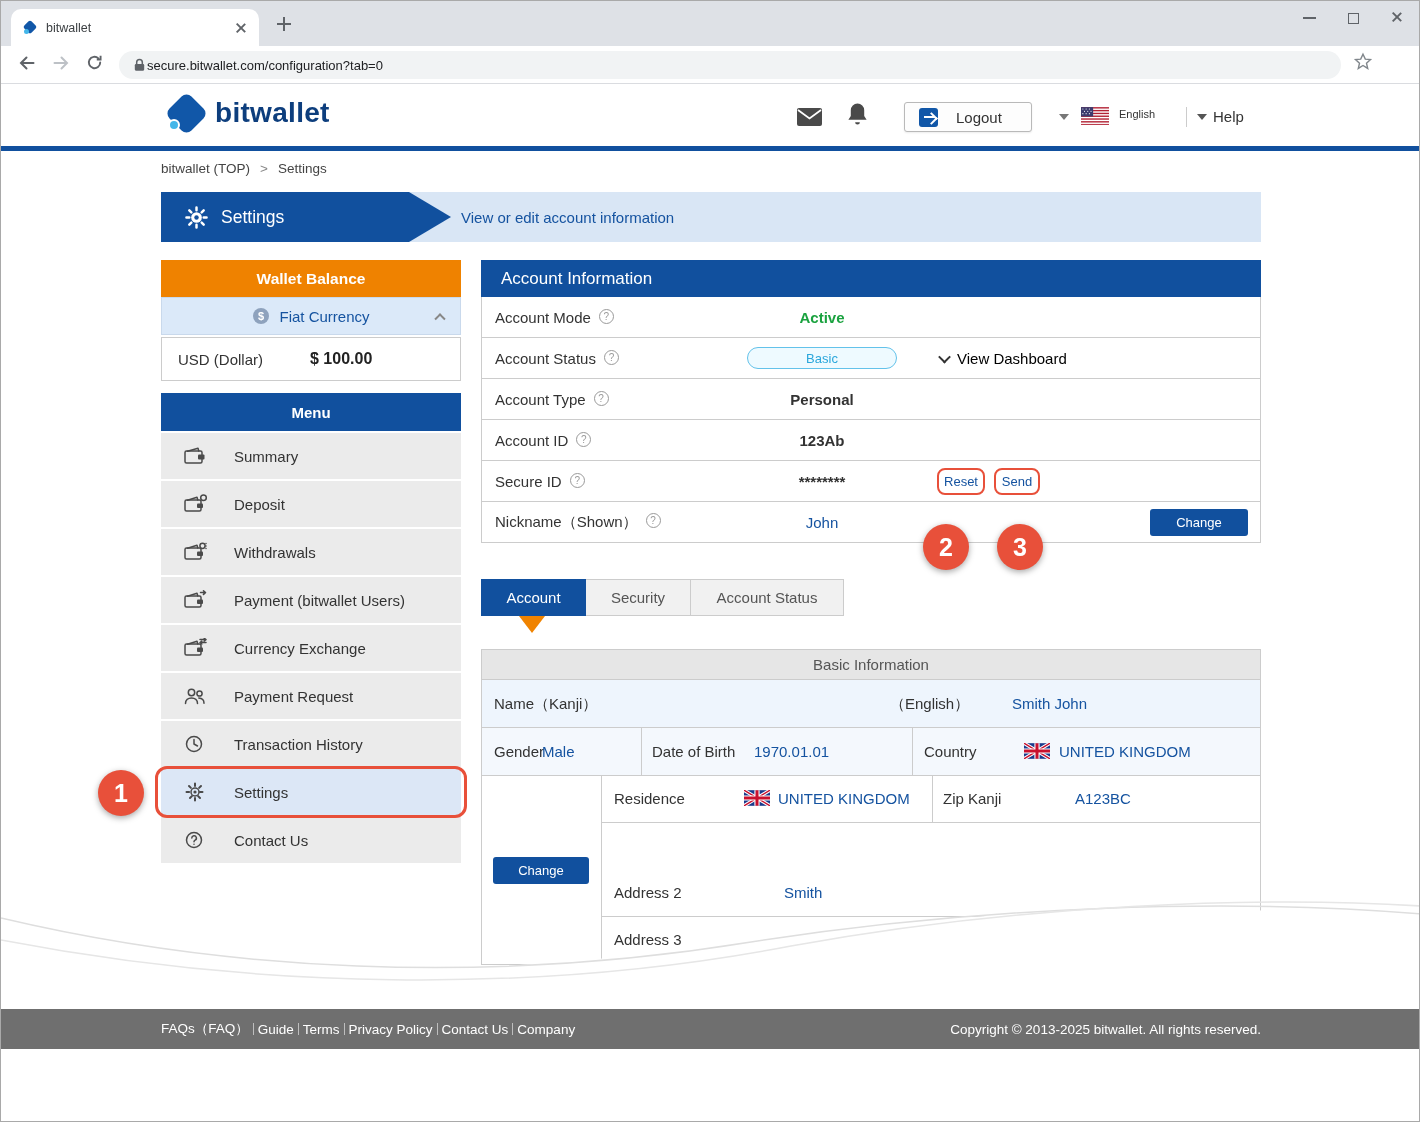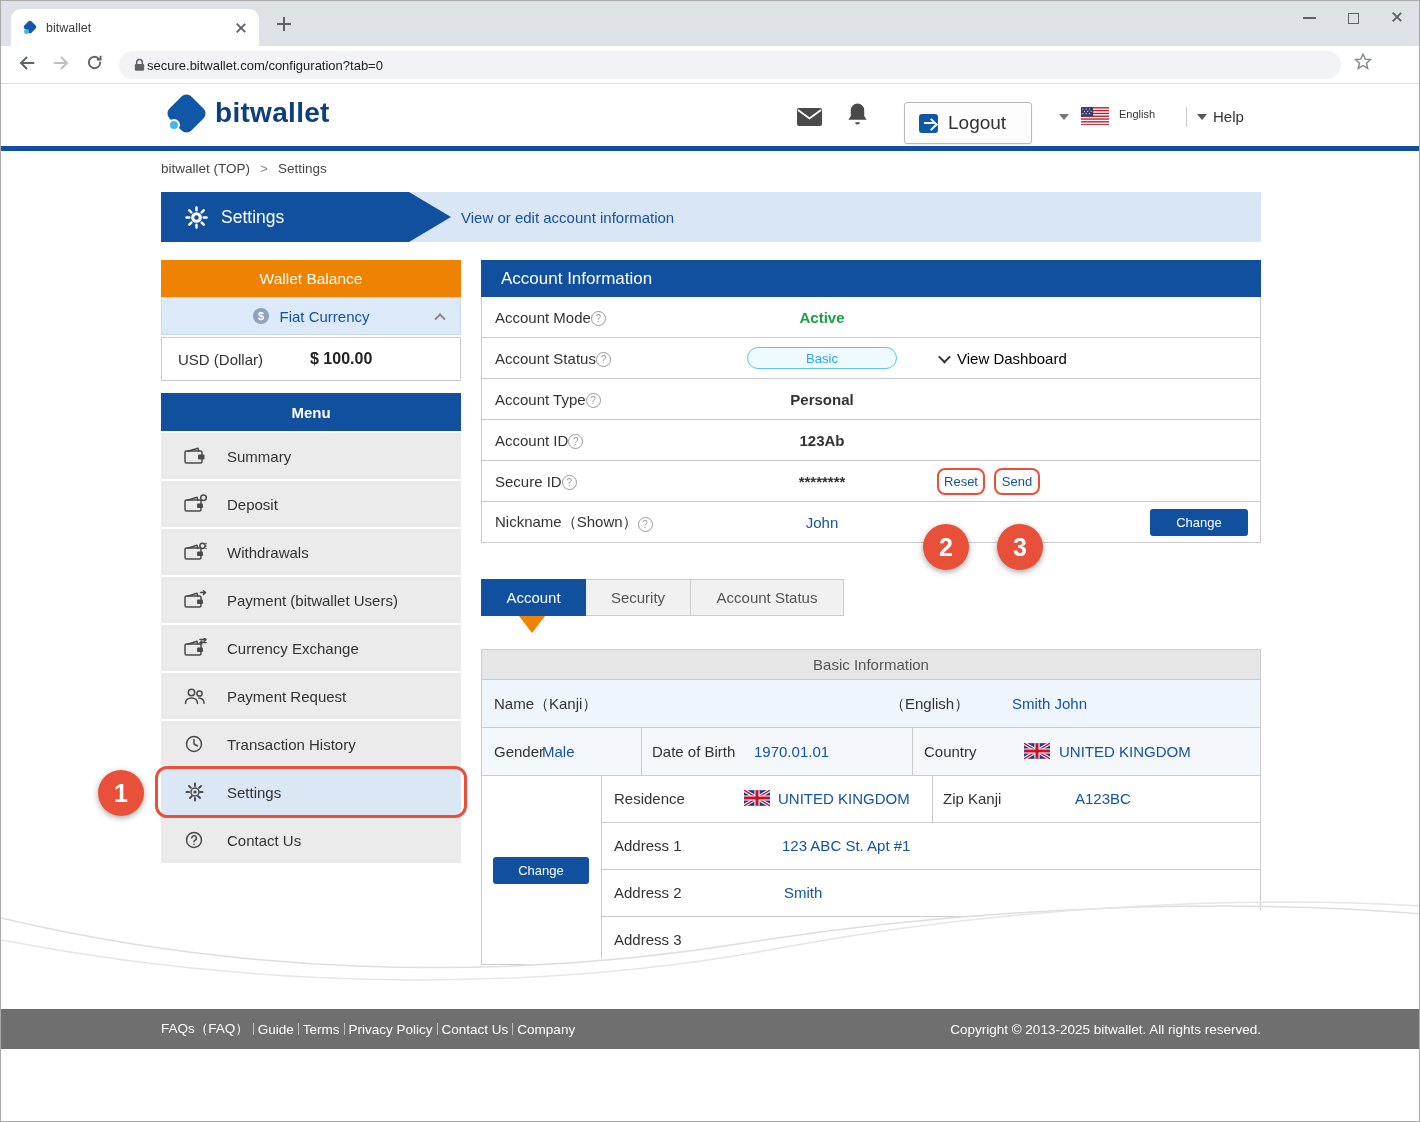--- a/index.html
+++ b/index.html
@@ -24,56 +24,56 @@
   .toolbar{position:absolute;left:0;top:45px;width:1420px;height:38px;background:#fff;border-bottom:1px solid #dadce0}
   .navic{position:absolute;top:52px}
   .urlbar{position:absolute;left:118px;top:50px;width:1222px;height:28px;background:#f1f3f4;border-radius:14px;display:flex;align-items:center;padding:0 13px}
   .url-text{font-size:13px;color:#202124}
 
   
   .logo-diamond{position:absolute;left:170px;top:97px;width:31px;height:31px;background:#1157a8;border-radius:7px;transform:rotate(45deg)}
   .logo-dot{position:absolute;left:167px;top:118px;width:12px;height:12px;border-radius:50%;background:#44b6e9;border:2px solid #fff}
   .logo-word{position:absolute;left:214px;top:96px;font-size:28px;font-weight:bold;color:#0d3e7d;letter-spacing:.3px}
   .hdr-ic{position:absolute;top:103px}
-  .logout-btn{position:absolute;left:903px;top:101px;width:128px;height:42px;border:1px solid #b9b9b9;border-radius:3px;background:#fdfdfd;display:flex;align-items:center;gap:10px;padding:0 14px;font-size:19px;color:#333;box-shadow:0 1px 2px rgba(0,0,0,.08)}
+  .logout-btn{position:absolute;left:903px;top:101px;width:128px;height:30px;border:1px solid #b9b9b9;border-radius:3px;background:#fdfdfd;display:flex;align-items:center;gap:18px;padding:0 14px;font-size:15px;color:#333;box-shadow:0 1px 2px rgba(0,0,0,.08)}
   .lo-ic{width:19px;height:19px;background:#1157a8;border-radius:3px;position:relative}
   .lo-ic::after{content:"";position:absolute;left:5px;top:8.5px;width:11px;height:2px;background:#fff}
   .lo-ic::before{content:"";position:absolute;right:2px;top:6px;width:7px;height:7px;border-top:2px solid #fff;border-right:2px solid #fff;transform:rotate(45deg)}
   .tri-down{width:0;height:0;border-left:5px solid transparent;border-right:5px solid transparent;border-top:6px solid #777;display:inline-block}
   .blue-rule{position:absolute;left:0;top:145px;width:1420px;height:5px;background:#11509e}
 
   
   .crumbs{position:absolute;left:160px;top:160px;font-size:13.5px;color:#444;display:flex;gap:10px;align-items:center}
   .banner{position:absolute;left:160px;top:191px;width:1100px;height:50px;background:#d9e6f5}
   .banner-arrow{position:absolute;left:0;top:0;width:290px;height:50px;background:#11509e;clip-path:polygon(0 0,248px 0,290px 50%,248px 100%,0 100%);display:flex;align-items:center;gap:13px;padding-left:24px}
   .banner-title{color:#fff;font-size:17.5px}
   .banner-sub{position:absolute;left:300px;top:0;height:50px;display:flex;align-items:center;color:#1553a0;font-size:15px}
 
   
-  .sb-orange{position:absolute;left:160px;top:259px;width:300px;height:37px;background:#ef8200;color:#fff;font-weight:normal;font-size:15.5px;display:flex;align-items:center;justify-content:center}
+  .sb-orange{position:absolute;left:160px;top:259px;width:300px;height:37px;background:#ef8200;color:#fff;font-weight:bold;font-size:15.5px;display:flex;align-items:center;justify-content:center}
   .sb-fiat{position:absolute;left:160px;top:296px;width:300px;height:38px;background:#dbe9f9;border:1px solid #c9d9ec;display:flex;align-items:center;justify-content:center;gap:9px}
   .fiat-label{color:#1553a0;font-size:15px}
   .chev{display:inline-block;width:8px;height:8px;border-right:2px solid #888;border-bottom:2px solid #888}
   .chev.up{transform:rotate(-135deg) translate(-2px,-2px)}
   .sb-usd{position:absolute;left:160px;top:336px;width:300px;height:44px;background:#fff;border:1px solid #ccc;display:flex;align-items:center;padding:0 16px;font-size:15px;color:#333}
   .sb-usd b{position:absolute;left:148px;font-size:16px;color:#222}
   .sb-menu-hdr{position:absolute;left:160px;top:392px;width:300px;height:38px;background:#11509e;color:#fff;font-weight:bold;font-size:15px;display:flex;align-items:center;justify-content:center}
   .menu-item{position:absolute;left:160px;width:300px;height:46px;background:#ebebeb;display:flex;align-items:center;gap:0;padding-left:22px;font-size:15px;color:#333;cursor:pointer}
-  .menu-item .lbl{position:absolute;left:66px}
+  .menu-item .lbl{position:absolute;left:73px}
   .menu-item.active{background:#dce7f6}
   .mi{stroke:#4a4a4a;fill:none;stroke-width:1.5;stroke-linecap:round;stroke-linejoin:round}
   .mi .solid{fill:#4a4a4a;stroke:none}
   .anno-rect{position:absolute;left:154px;top:765px;width:312px;height:52px;border:3px solid #e8503a;border-radius:12px;z-index:6;pointer-events:none}
   .step-badge{position:absolute;width:46px;height:46px;border-radius:50%;background:#e8503a;color:#fff;font-size:25px;font-weight:bold;display:flex;align-items:center;justify-content:center;box-shadow:0 2px 6px rgba(0,0,0,.35);z-index:7}
 
   
   .ai-hdr{position:absolute;left:480px;top:259px;width:780px;height:37px;background:#11509e;color:#fff;font-size:17px;display:flex;align-items:center;padding-left:20px}
   .ai-body{position:absolute;left:480px;top:296px;width:780px;border-left:1px solid #ccc;border-right:1px solid #ccc}
   .ai-row{position:relative;height:41px;border-bottom:1px solid #ccc;display:flex;align-items:center;padding-left:13px}
-  .ai-label{font-size:15px;color:#333;display:flex;align-items:flex-end;gap:0}
+  .ai-label{font-size:15px;color:#333;display:flex;align-items:flex-start;gap:8px}
   .help{width:15px;height:15px;border:1px solid #9a9a9a;border-radius:50%;color:#9a9a9a;font-size:10px;display:inline-flex;align-items:center;justify-content:center;cursor:pointer}
   .ai-val{position:absolute;left:250px;width:180px;text-align:center;font-size:15px;color:#333}
   .pill{position:absolute;left:265px;width:150px;height:22px;border:1px solid #63c2ea;border-radius:11px;background:#eefaff;color:#2aa7dc;font-size:13px;display:flex;align-items:center;justify-content:center}
   .vd{position:absolute;left:458px;display:flex;align-items:center;gap:8px;font-size:15px;color:#000000;cursor:pointer}
   .vd .chevd{width:9px;height:9px;border-right:2.5px solid #333;border-bottom:2.5px solid #333;transform:rotate(45deg) translate(-1px,-1px)}
   .mini-btn{position:absolute;top:7px;height:27px;background:#fff;border:2px solid #e8503a;border-radius:8px;color:#1553a0;font-size:13px;display:flex;align-items:center;justify-content:center;cursor:pointer}
   .change-btn{background:#11509e;color:#fff;font-size:13px;border:none;border-radius:3px;width:98px;height:27px;display:flex;align-items:center;justify-content:center;cursor:pointer}
 
   
   .tabbar2{position:absolute;left:480px;top:578px;display:flex}
@@ -423,24 +423,20 @@
           <path d="M0 0 60 36M60 0 0 36" stroke="#c8102e" stroke-width="3.4"></path>
           <path d="M30 0v36M0 18h60" stroke="#fff" stroke-width="12"></path>
           <path d="M30 0v36M0 18h60" stroke="#c8102e" stroke-width="7"></path>
         </svg>
         <span class="blue-txt" style="position:absolute;left:176px;top:14px">UNITED KINGDOM</span>
         <span class="vline" style="left:330px"></span>
         <span style="position:absolute;left:341px;top:14px">Zip Kanji</span>
         <span class="blue-txt" style="position:absolute;left:473px;top:14px">A123BC</span>
       </div>
 
-      <div class="bi-row" style="position:absolute;left:120px;top:47px;width:658px;height:47px">
-        <span style="position:absolute;left:12px;top:14px">Address 1</span>
-        <span class="blue-txt" style="position:absolute;left:180px;top:14px">123 ABC St. Apt #1</span>
-      </div>
 
       <div class="bi-row" style="position:absolute;left:120px;top:94px;width:658px;height:47px">
         <span style="position:absolute;left:12px;top:14px">Address 2</span>
         <span class="blue-txt" style="position:absolute;left:182px;top:14px">Smith</span>
       </div>
 
       <div class="bi-row" style="position:absolute;left:120px;top:141px;width:658px;height:47px;border-bottom:none">
         <span style="position:absolute;left:12px;top:14px">Address 3</span>
       </div>
     </div>

